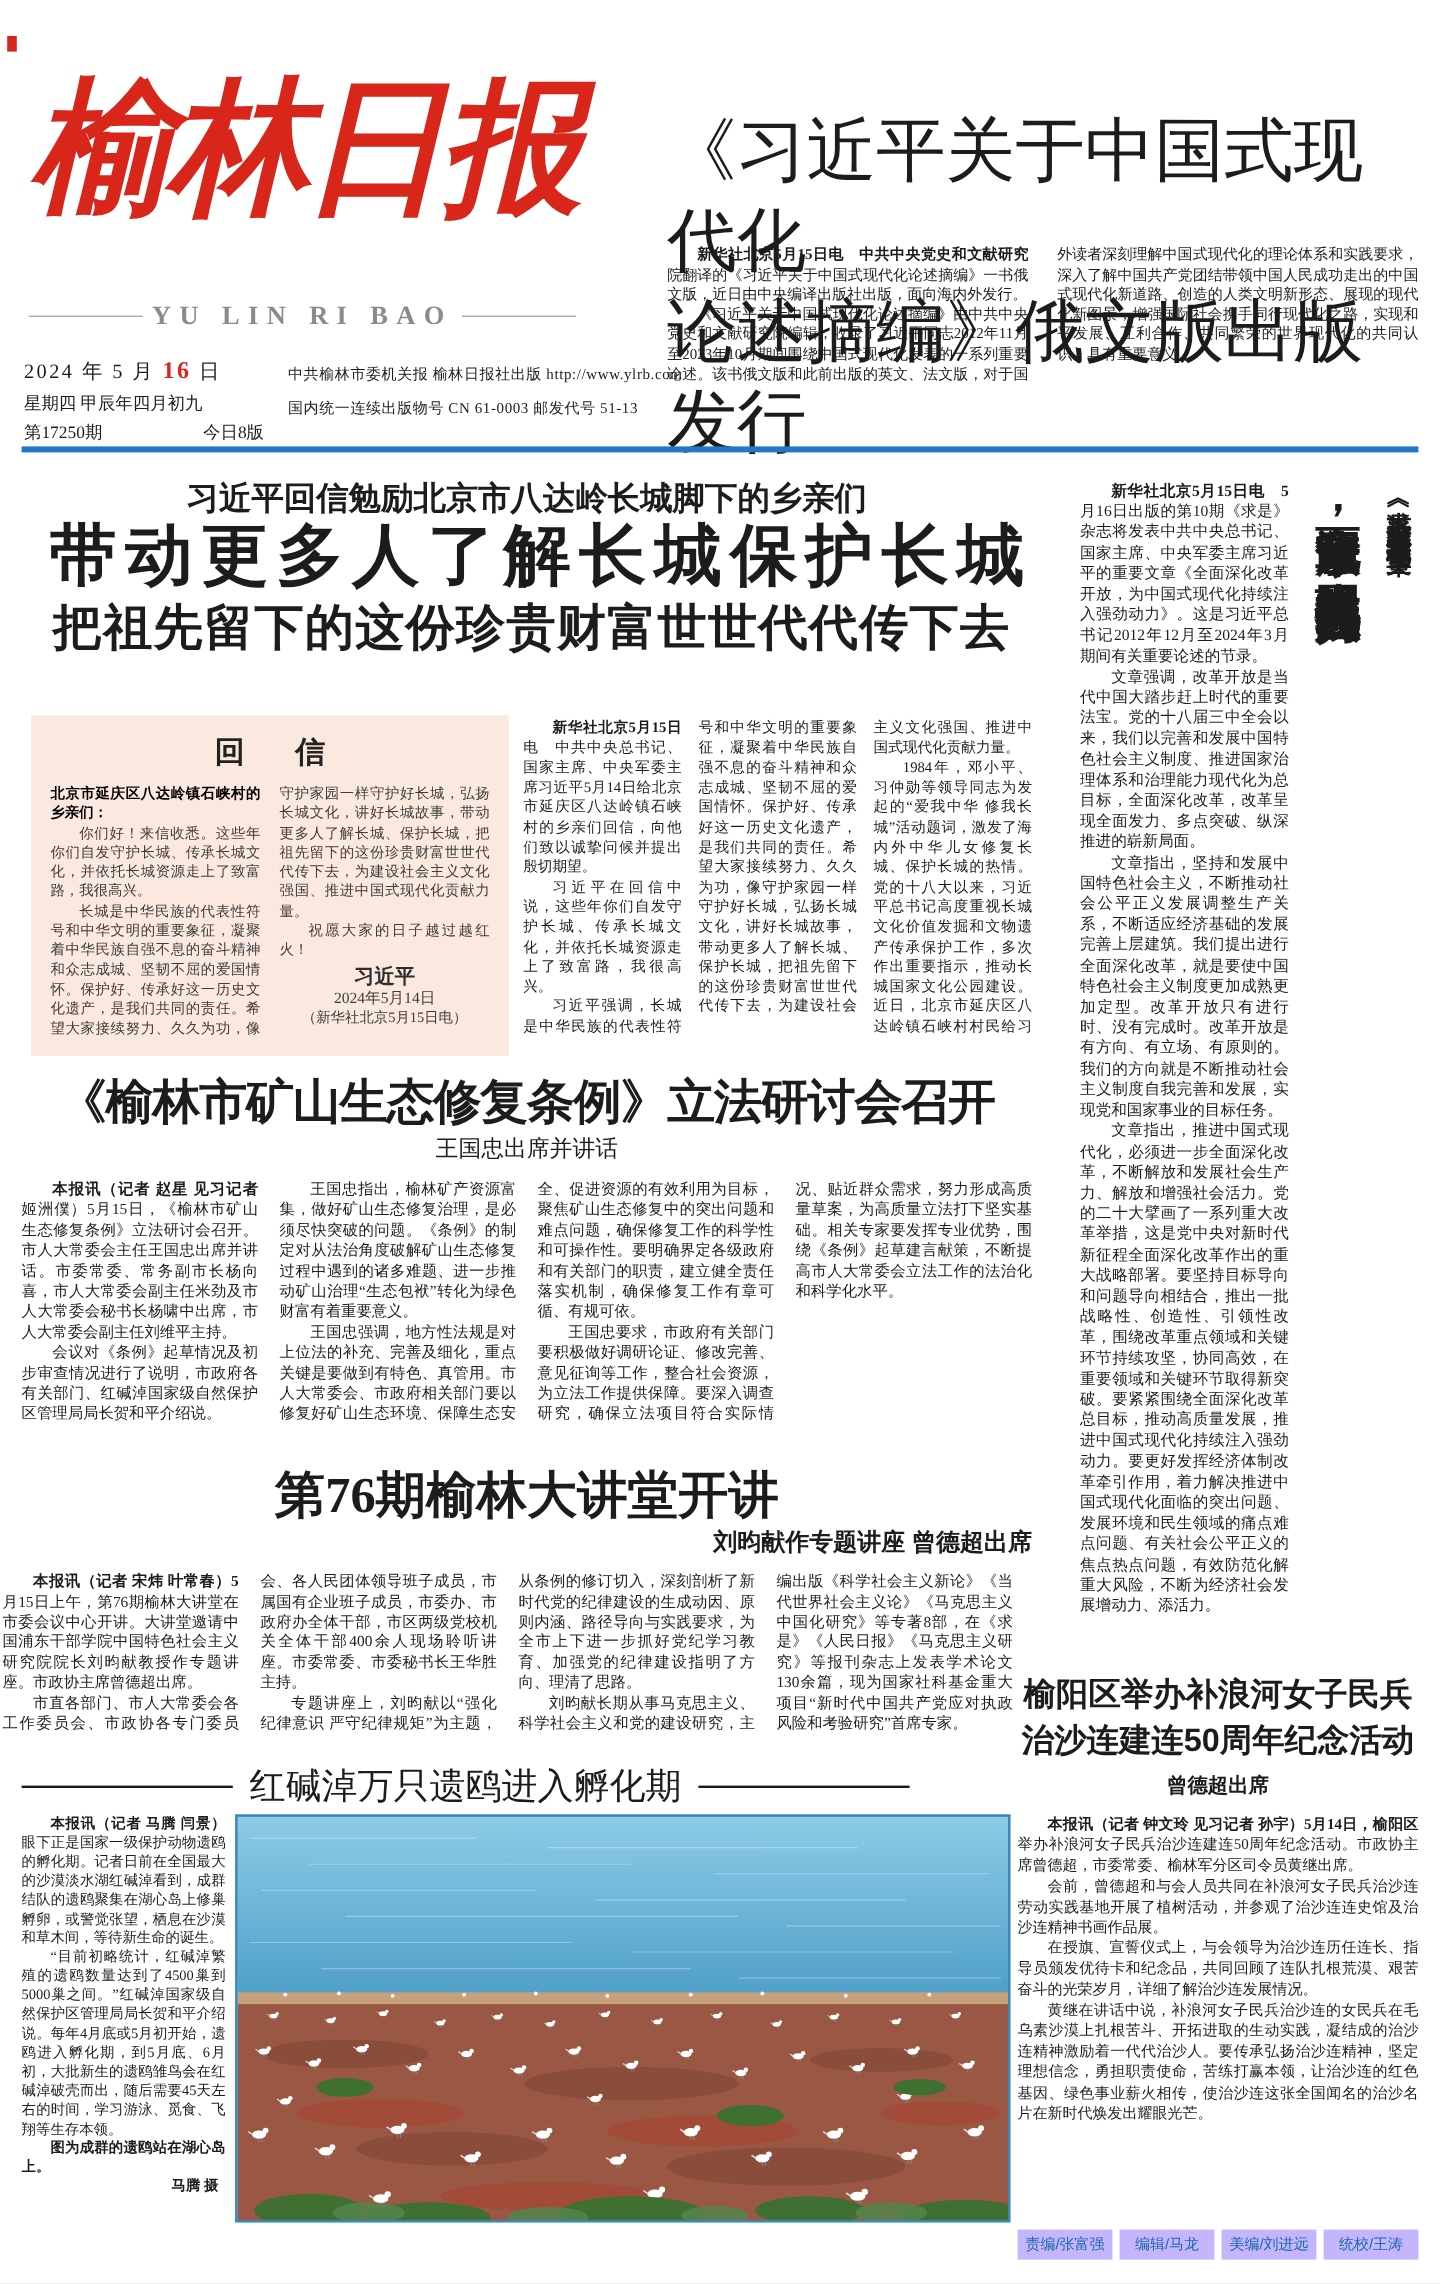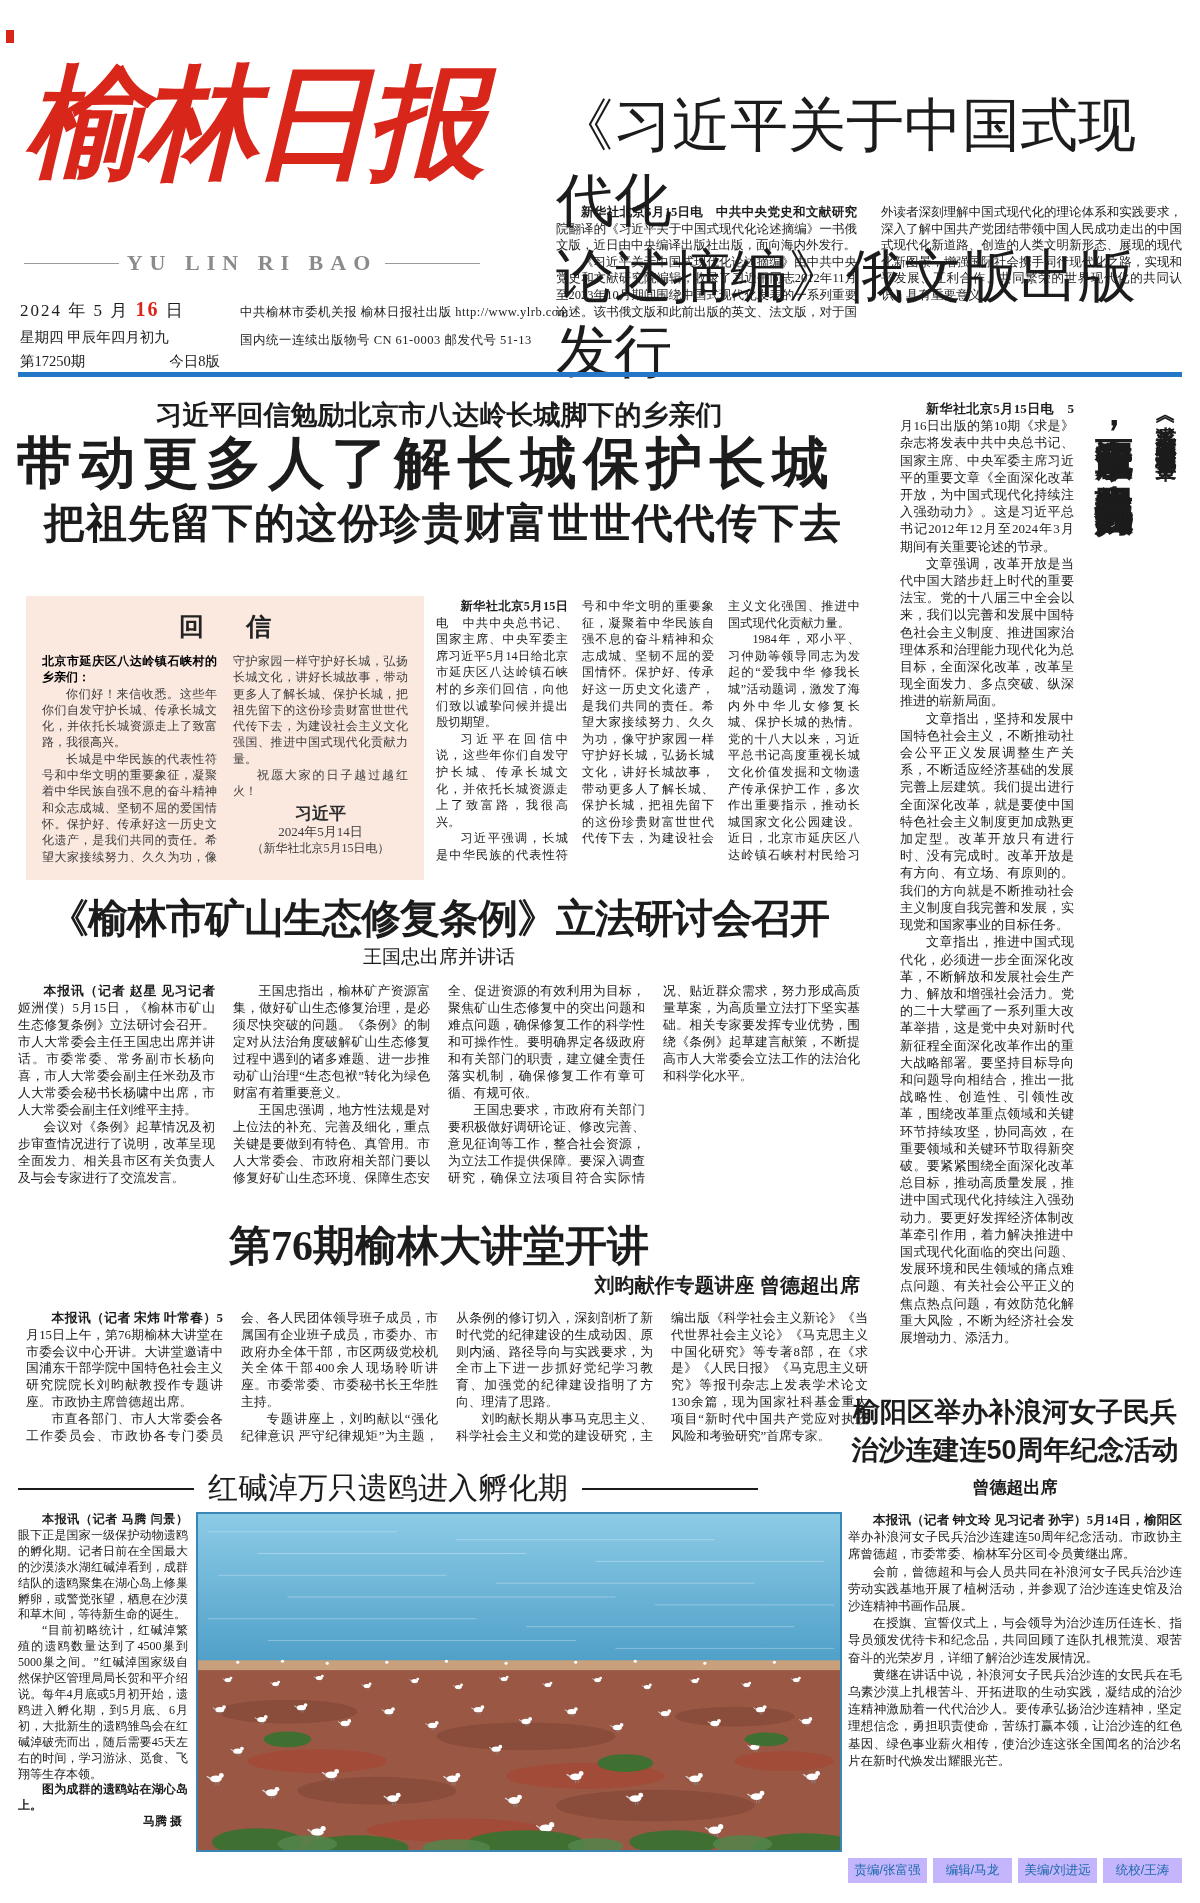--- a/index.html
+++ b/index.html
@@ -29,21 +29,21 @@
         font-size:12.5px;line-height:16.6px;text-align:justify;overflow:hidden;}
 
   .artbody p{margin:0;text-indent:2em;}
   .artbody p:first-child::first-line{font-weight:bold;}
 
   
   .blue-rule{left:18px;top:372px;width:1164px;height:5px;background:#2476c6;}
 
   
   .lead-kicker{left:18px;top:397px;width:842px;text-align:center;font-size:27px;font-weight:900;}
-  .lead-h1{left:1px;top:434px;width:850px;text-align:center;font-size:56px;font-weight:900;
+  .lead-h1{left:26px;top:434px;width:850px;text-align:center;font-size:56px;font-weight:900;
         letter-spacing:7px;line-height:1.05;}
   .lead-h2{left:18px;top:501px;width:850px;text-align:center;font-size:41px;font-weight:900;
         letter-spacing:1px;line-height:1.1;}
 
   
   .letter-box{left:26px;top:596px;width:398px;height:284px;background:#fbe9e0;box-sizing:border-box;
         padding:12px 16px 10px 16px;}
   .letter-title{text-align:center;font-size:25px;font-weight:900;letter-spacing:18px;color:#222;
         margin:2px 0 10px 0;text-indent:18px;}
   .letter-body{height:218px;column-count:2;column-gap:16px;column-fill:auto;font-size:12px;
@@ -69,21 +69,21 @@
   .mining-h{left:18px;top:891px;width:842px;text-align:center;font-size:40px;font-weight:900;
         font-family:"Liberation Serif",serif;letter-spacing:-1px;}
   .mining-sub{left:18px;top:944px;width:842px;text-align:center;font-size:19px;}
   .mining-body{left:18px;top:983px;width:842px;height:208px;column-count:4;column-gap:18px;column-fill:auto;
         font-size:12.8px;line-height:17px;text-align:justify;overflow:hidden;}
 
   
   .lecture-h{left:18px;top:1218px;width:842px;text-align:center;font-size:42px;font-weight:900;
         font-family:"Liberation Serif",serif;}
   .lecture-sub{left:18px;top:1272px;width:842px;text-align:right;font-size:20px;font-weight:bold;}
-  .lecture-body{left:26px;top:1310px;width:842px;height:150px;column-count:4;column-gap:18px;column-fill:auto;
+  .lecture-body{left:2px;top:1310px;width:842px;height:150px;column-count:4;column-gap:18px;column-fill:auto;
         font-size:12.8px;line-height:16.8px;text-align:justify;overflow:hidden;}
 
   
   .gulls-h-row{left:18px;top:1468px;width:740px;display:flex;align-items:center;gap:14px;}
   .gulls-h-row .hline2{flex:1;height:2px;background:#1a1a1a;}
   .gulls-h{font-size:30px;font-weight:400;font-family:"Liberation Serif",serif;white-space:nowrap;}
   .gulls-text{left:18px;top:1512px;width:170px;height:344px;font-size:12px;line-height:15.9px;
         text-align:justify;overflow:hidden;}
   .gulls-caption{font-weight:bold;}
   .gulls-credit{text-indent:0 !important;text-align:right;font-weight:bold;padding-right:6px;}
@@ -174,21 +174,21 @@
       <p>文章指出，坚持和发展中国特色社会主义，不断推动社会公平正义发展调整生产关系，不断适应经济基础的发展完善上层建筑。我们提出进行全面深化改革，就是要使中国特色社会主义制度更加成熟更加定型。改革开放只有进行时、没有完成时。改革开放是有方向、有立场、有原则的。我们的方向就是不断推动社会主义制度自我完善和发展，实现党和国家事业的目标任务。</p>
       <p>文章指出，推进中国式现代化，必须进一步全面深化改革，不断解放和发展社会生产力、解放和增强社会活力。党的二十大擘画了一系列重大改革举措，这是党中央对新时代新征程全面深化改革作出的重大战略部署。要坚持目标导向和问题导向相结合，推出一批战略性、创造性、引领性改革，围绕改革重点领域和关键环节持续攻坚，协同高效，在重要领域和关键环节取得新突破。要紧紧围绕全面深化改革总目标，推动高质量发展，推进中国式现代化持续注入强劲动力。要更好发挥经济体制改革牵引作用，着力解决推进中国式现代化面临的突出问题、发展环境和民生领域的痛点难点问题、有关社会公平正义的焦点热点问题，有效防范化解重大风险，不断为经济社会发展增动力、添活力。</p>
     </div>
   <div class="abs qiushi-headline sans">全面深化改革开放，为中国式现代化持续注入强劲动力</div>
   <div class="abs qiushi-kicker">《求是》杂志发表习近平总书记重要文章</div>
 
   <div class="abs mining-sub sans">王国忠出席并讲话</div>
   <div class="abs mining-h">《榆林市矿山生态修复条例》立法研讨会召开</div>
   <div class="abs mining-body artbody">
       <p>本报讯（记者 赵星 见习记者 姬洲僕）5月15日，《榆林市矿山生态修复条例》立法研讨会召开。市人大常委会主任王国忠出席并讲话。市委常委、常务副市长杨向喜，市人大常委会副主任米劲及市人大常委会秘书长杨啸中出席，市人大常委会副主任刘维平主持。</p>
-      <p>会议对《条例》起草情况及初步审查情况进行了说明，改革呈现全面发力、相关县市区有关负责人及与会专家进行了交流发言。</p>
+      <p>会议对《条例》起草情况及初步审查情况进行了说明，市政府各有关部门、红碱淖国家级自然保护区管理局局长贺和平介绍说。</p>
       <p>王国忠指出，榆林矿产资源富集，做好矿山生态修复治理，是必须尽快突破的问题。《条例》的制定对从法治角度破解矿山生态修复过程中遇到的诸多难题、进一步推动矿山治理“生态包袱”转化为绿色财富有着重要意义。</p>
       <p>王国忠强调，地方性法规是对上位法的补充、完善及细化，重点关键是要做到有特色、真管用。市人大常委会、市政府相关部门要以修复好矿山生态环境、保障生态安全、促进资源的有效利用为目标，聚焦矿山生态修复中的突出问题和难点问题，确保修复工作的科学性和可操作性。要明确界定各级政府和有关部门的职责，建立健全责任落实机制，确保修复工作有章可循、有规可依。</p>
       <p>王国忠要求，市政府有关部门要积极做好调研论证、修改完善、意见征询等工作，整合社会资源，为立法工作提供保障。要深入调查研究，确保立法项目符合实际情况、贴近群众需求，努力形成高质量草案，为高质量立法打下坚实基础。相关专家要发挥专业优势，围绕《条例》起草建言献策，不断提高市人大常委会立法工作的法治化和科学化水平。</p>
     </div>
 
   <div class="abs lecture-h">第76期榆林大讲堂开讲</div>
   <div class="abs lecture-sub sans">刘昀献作专题讲座 曾德超出席</div>
   <div class="abs lecture-body artbody">
       <p>本报讯（记者 宋炜 叶常春）5月15日上午，第76期榆林大讲堂在市委会议中心开讲。大讲堂邀请中国浦东干部学院中国特色社会主义研究院院长刘昀献教授作专题讲座。市政协主席曾德超出席。</p>
       <p>市直各部门、市人大常委会各工作委员会、市政协各专门委员会、各人民团体领导班子成员，市属国有企业班子成员，市委办、市政府办全体干部，市区两级党校机关全体干部400余人现场聆听讲座。市委常委、市委秘书长王华胜主持。</p>

